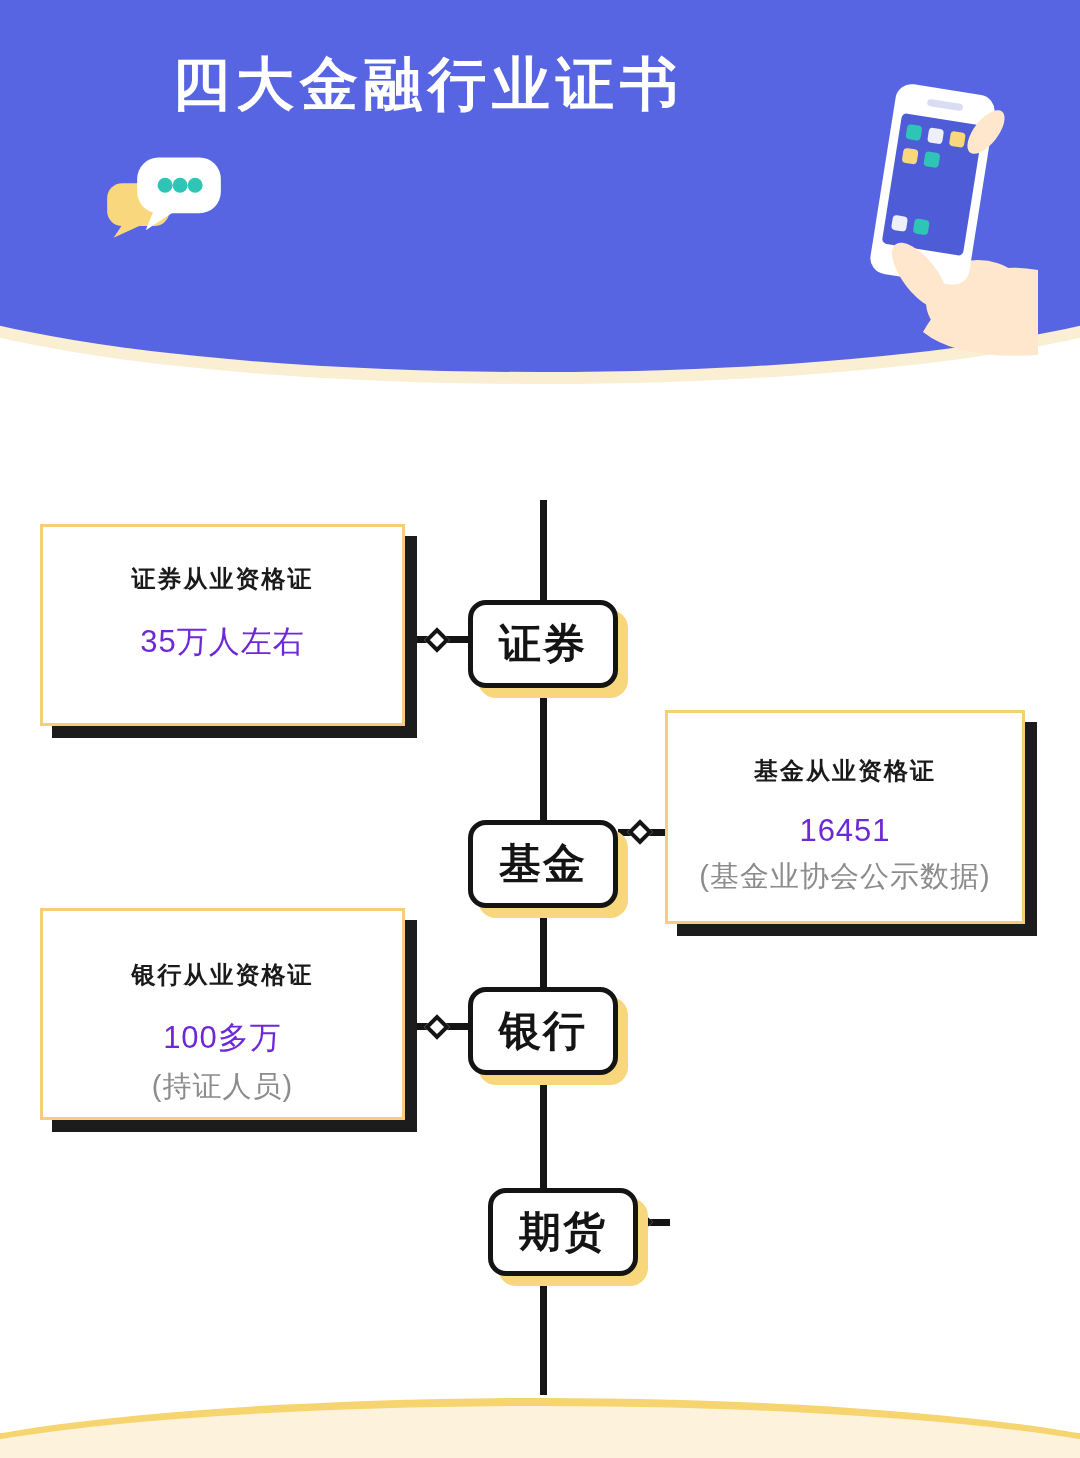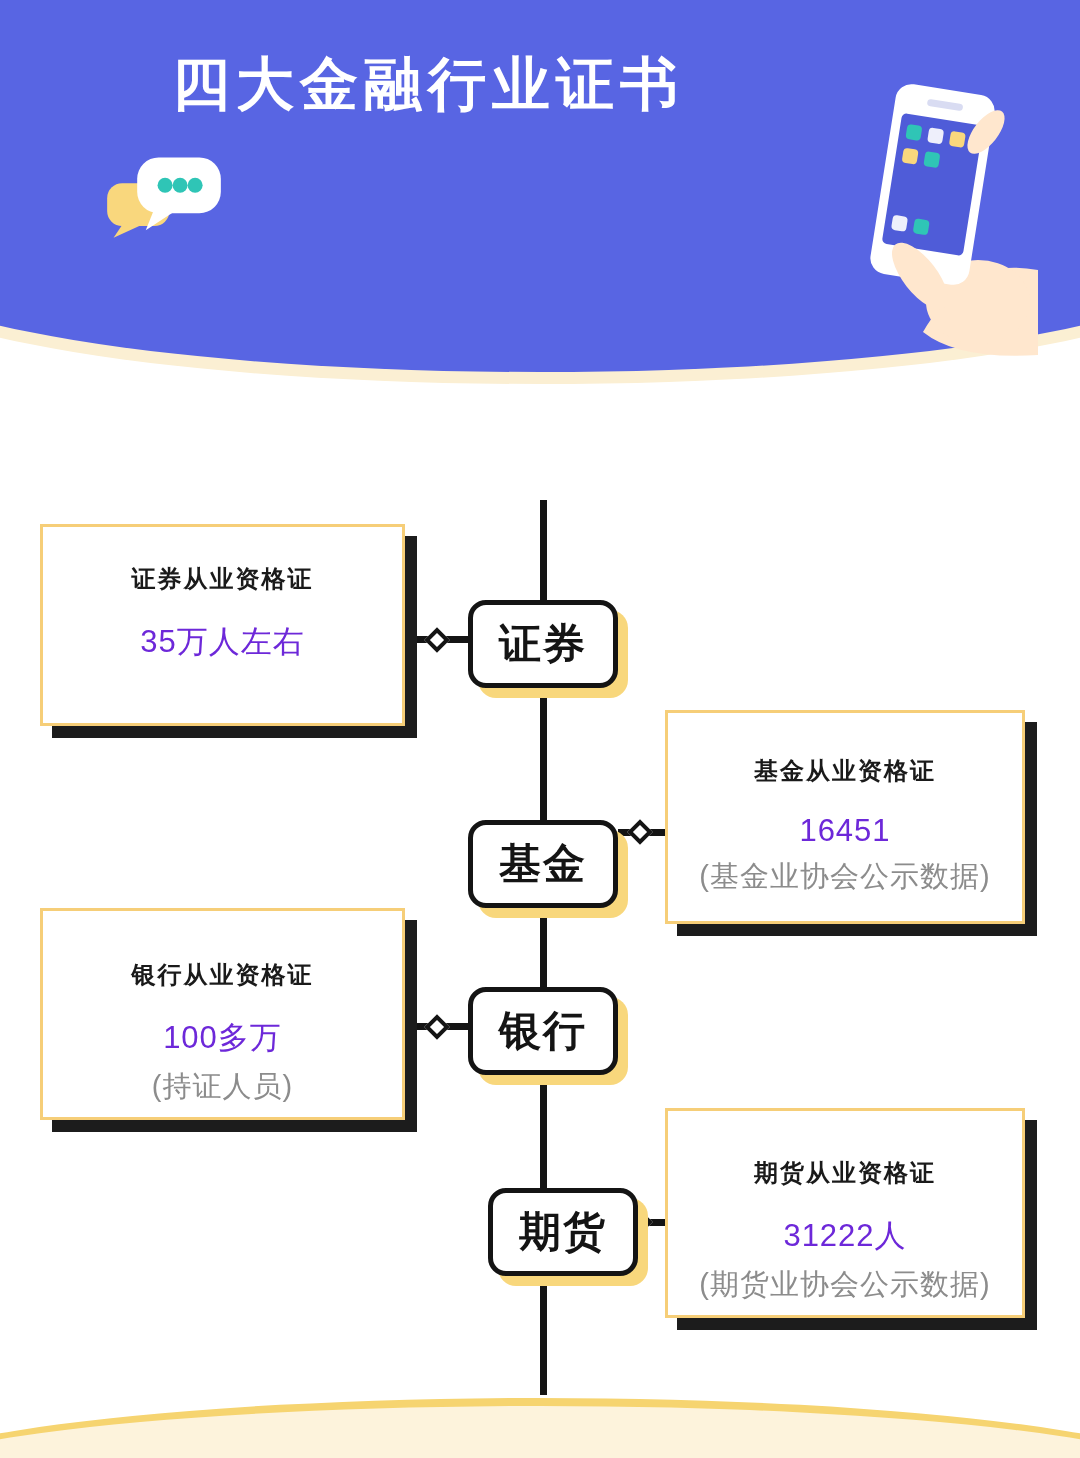--- a/index.html
+++ b/index.html
@@ -135,25 +135,20 @@
     <div class="card-title">银行从业资格证</div>
     <div class="card-value">100多万</div>
     <div class="card-note">(持证人员)</div>
   </div>
   <div class="conn" style="left:405px;top:1023px;width:63px;"></div>
   <div class="diamond" style="left:428px;top:1018px;"></div>
   <div class="node" style="top:987px;">
     <span>银行</span>
   </div>
 
-  <div class="card" style="left:665px;top:1108px;width:360px;height:210px;padding-top:46px;">
-    <div class="card-title">期货从业资格证</div>
-    <div class="card-value">31222人</div>
-    <div class="card-note">(期货业协会公示数据)</div>
-  </div>
   <div class="conn" style="left:618px;top:1219px;width:52px;"></div>
   <div class="diamond" style="left:631px;top:1213px;"></div>
   <div class="node" style="top:1188px;margin-left:20px;">
     <span>期货</span>
   </div>
 
   <div class="footer-wave"></div>
 
 </div>
 

